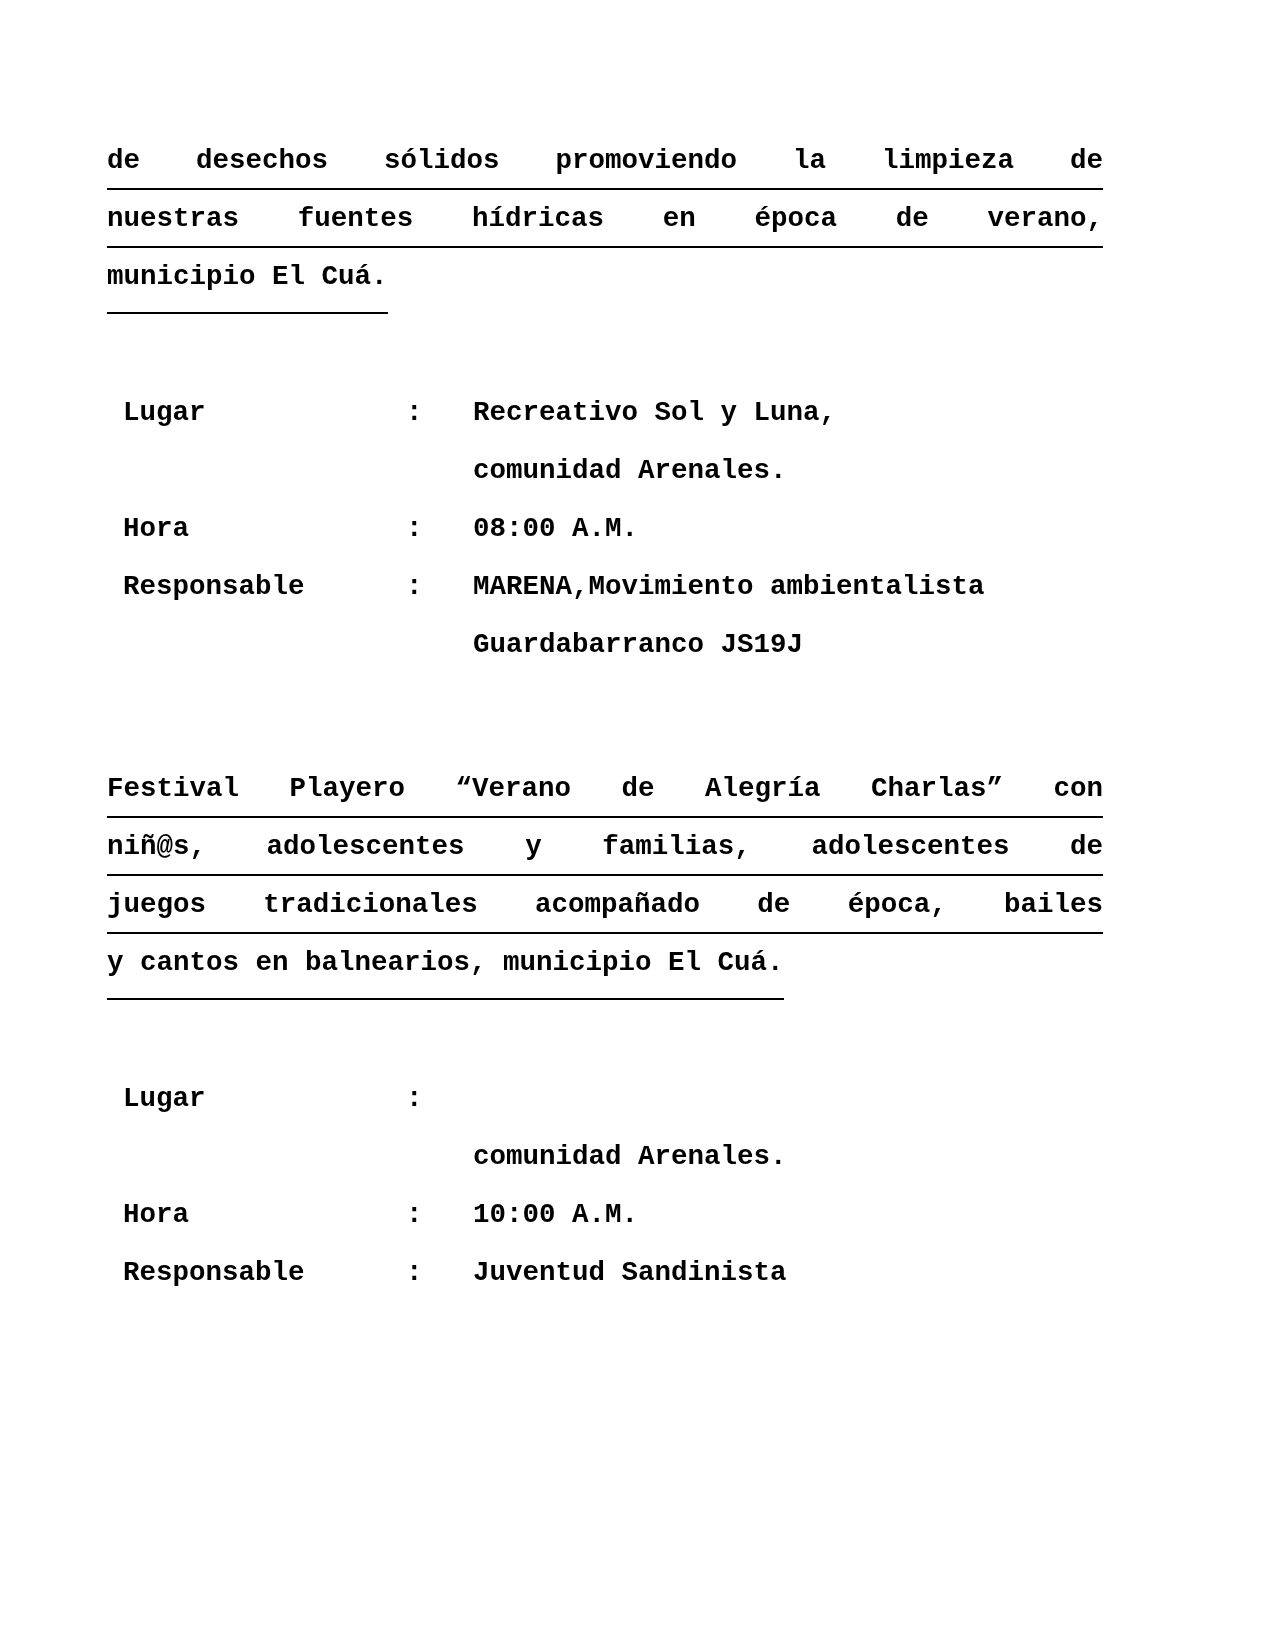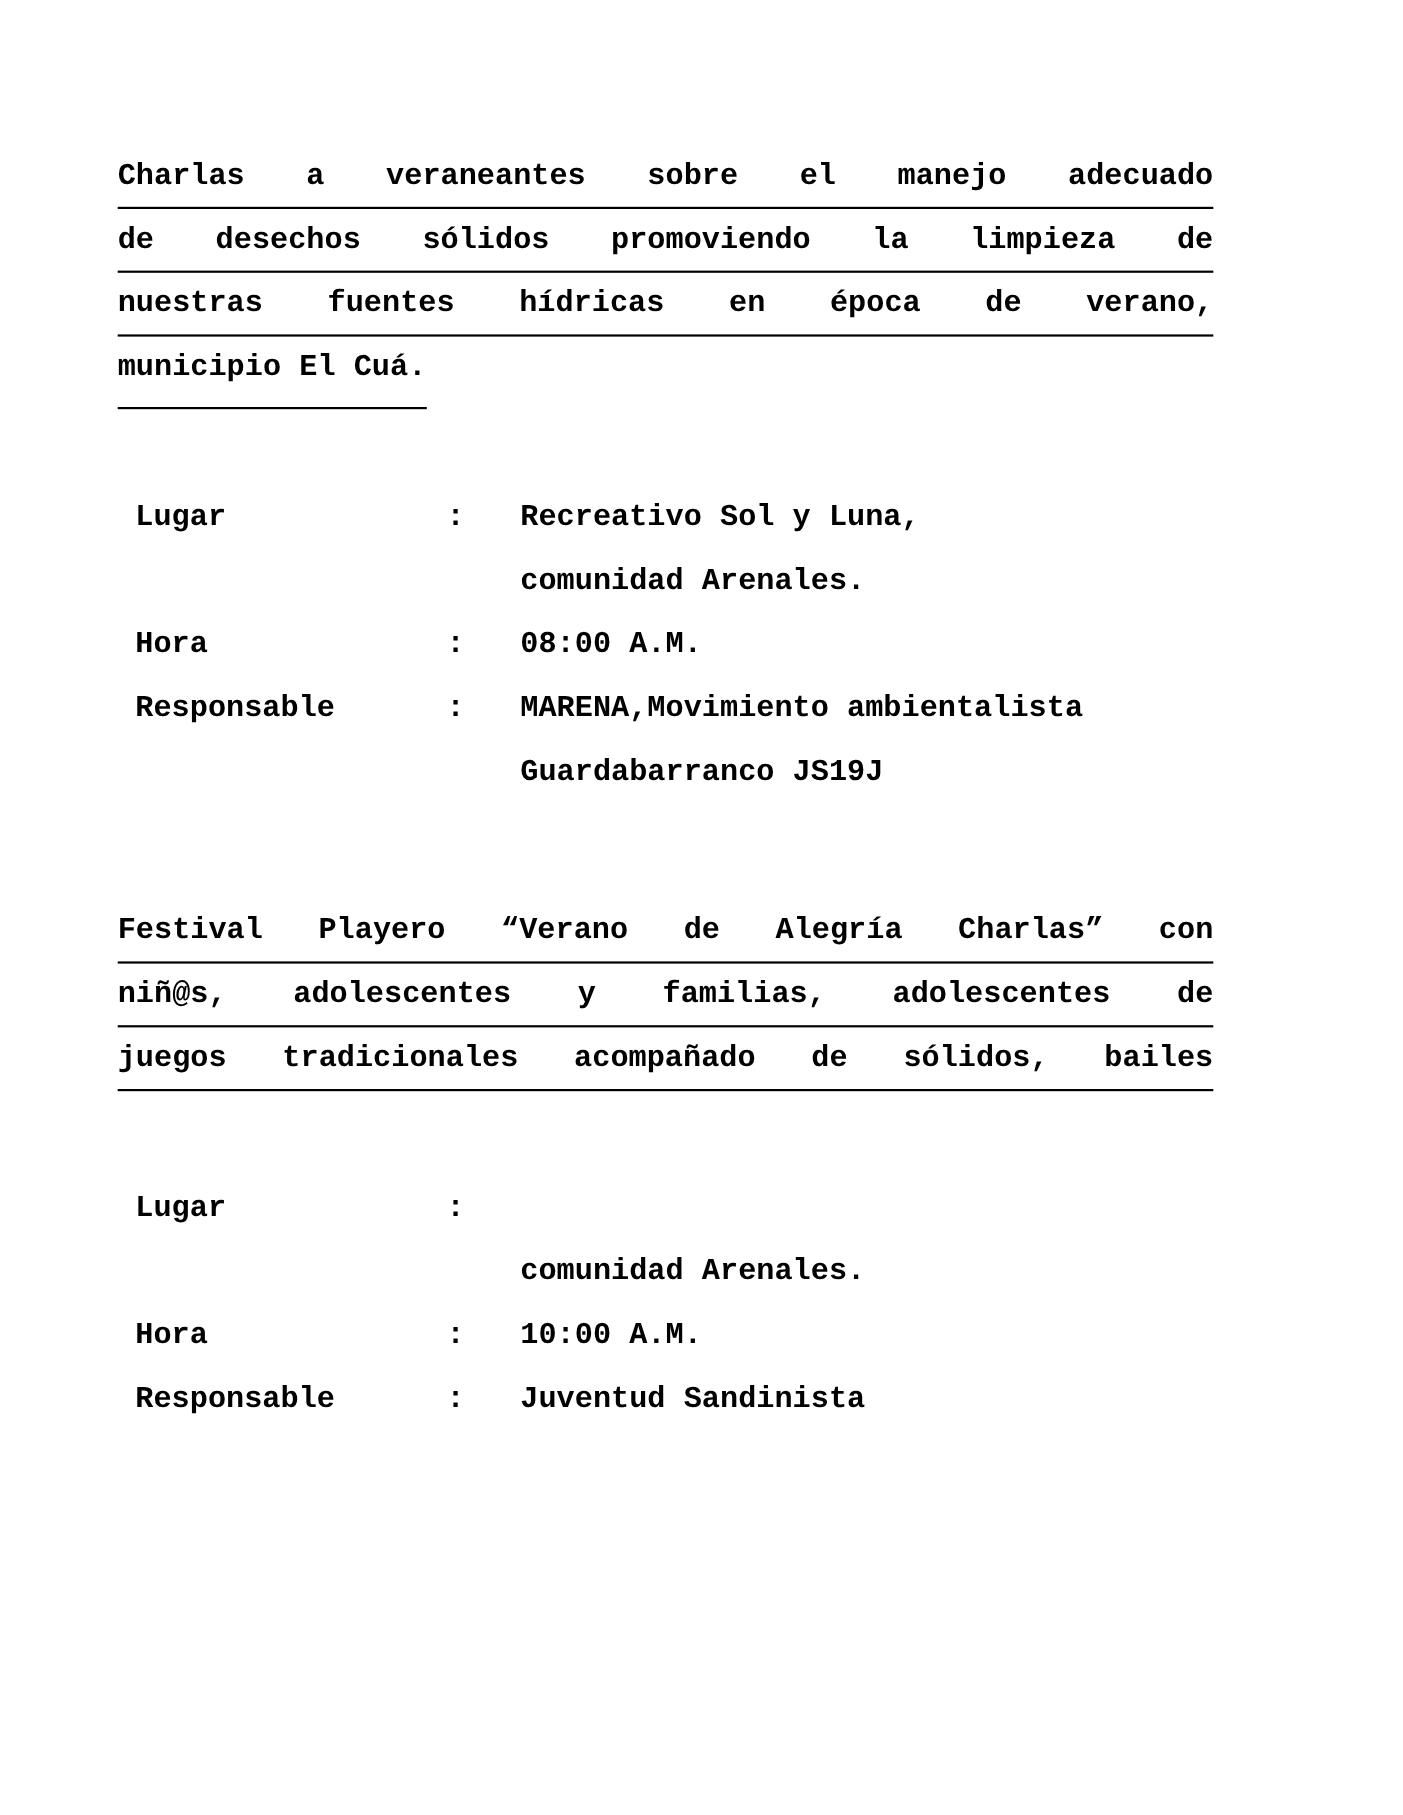--- a/index.html
+++ b/index.html
@@ -104,31 +104,20 @@
 </style>
 </head>
 <body>
 
 <div class="page">
   <div class="content">
 
     <div class="heading">
       <span class="ln just">
         <span class="u-wrap">
-          <span>Charlas</span>
-          <span>a</span>
-          <span>veraneantes</span>
-          <span>sobre</span>
-          <span>el</span>
-          <span>manejo</span>
-          <span>adecuado</span>
-        </span>
-      </span>
-      <span class="ln just">
-        <span class="u-wrap">
           <span>de</span>
           <span>desechos</span>
           <span>sólidos</span>
           <span>promoviendo</span>
           <span>la</span>
           <span>limpieza</span>
           <span>de</span>
         </span>
       </span>
       <span class="ln just">
@@ -200,23 +189,26 @@
           <span>adolescentes</span>
           <span>de</span>
         </span>
       </span>
       <span class="ln just">
         <span class="u-wrap">
           <span>juegos</span>
           <span>tradicionales</span>
           <span>acompañado</span>
           <span>de</span>
-          <span>sólidos,</span>
+          <span>época,</span>
           <span>bailes</span>
         </span>
+      </span>
+      <span class="ln">
+        <span class="u">y cantos en balnearios, municipio El Cuá.</span>
       </span>
     </div>
 
     <span class="spacer-md"></span>
 
     <div class="details">
       <span class="row">
         <span class="label">Lugar</span>
         <span class="colon">:</span>
       </span>

